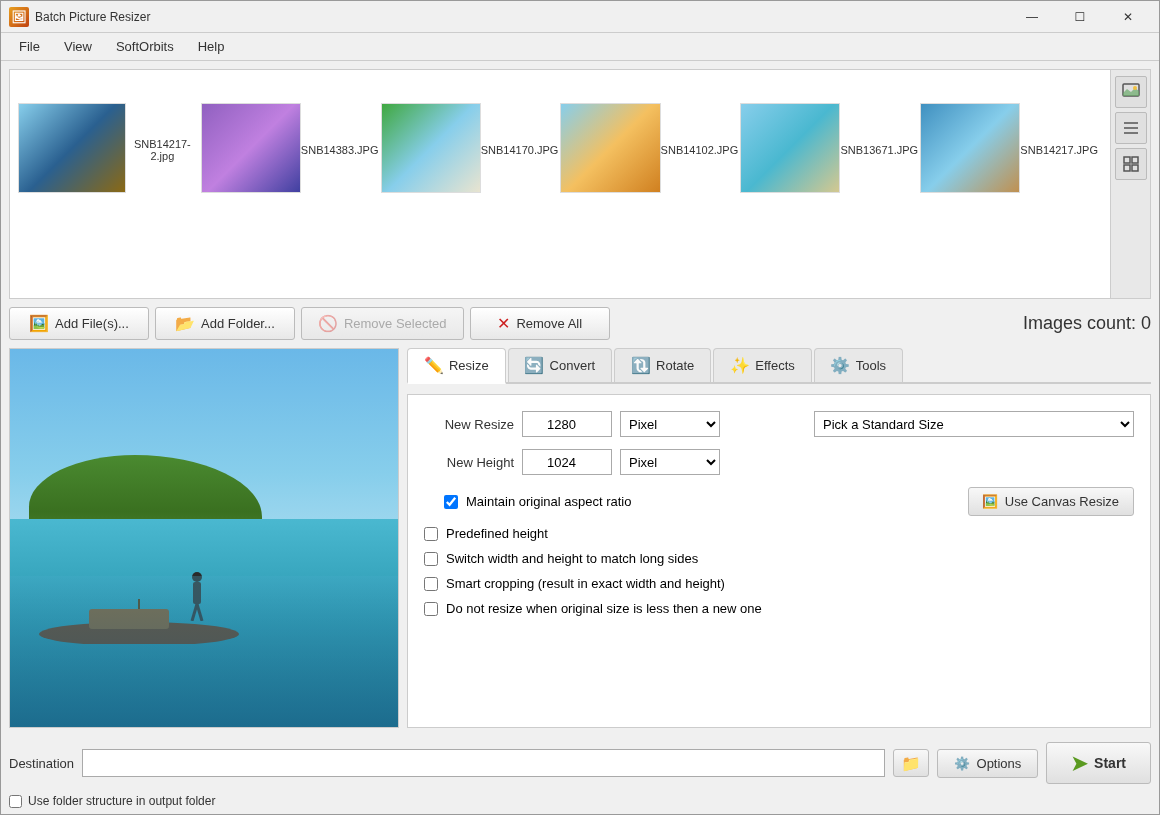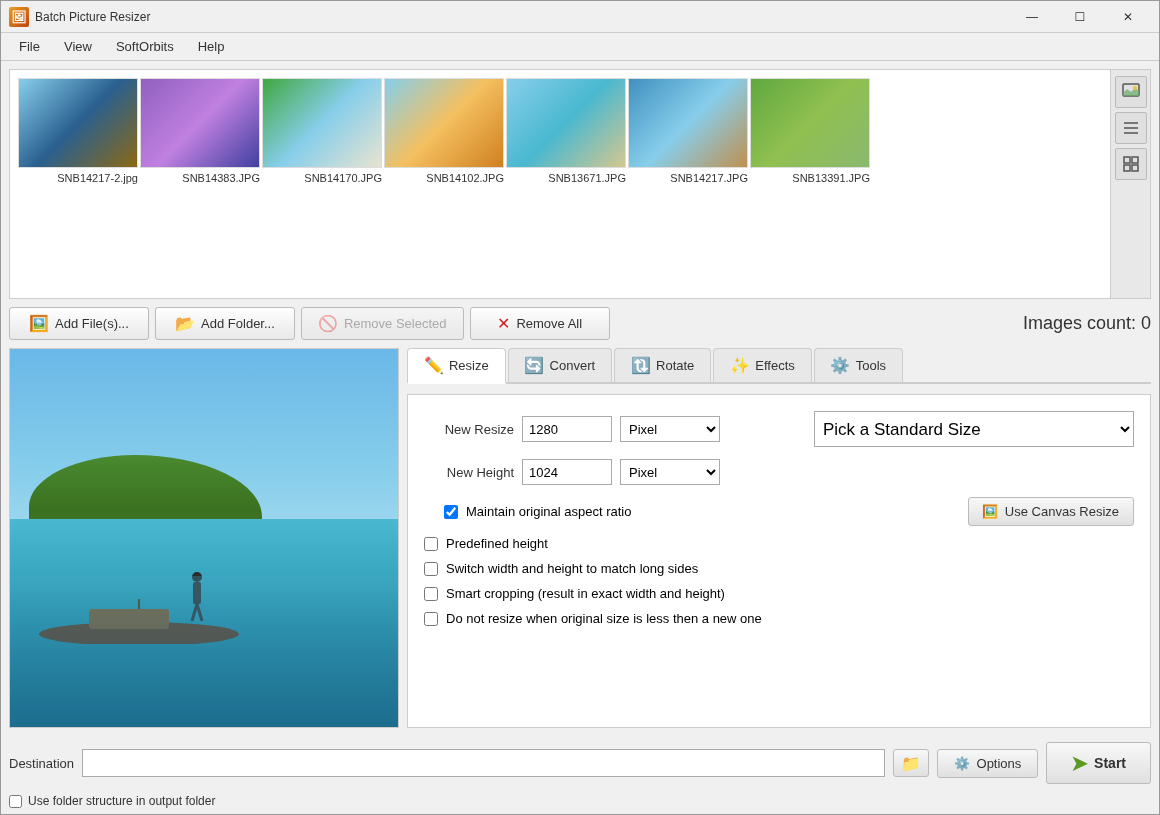--- a/index.html
+++ b/index.html
@@ -85,24 +85,25 @@
     .image-strip {
       display: flex;
       flex: 1;
       gap: 2px;
       padding: 8px;
       overflow-x: auto;
       align-items: flex-start;
     }
     .image-thumb {
       display: flex;
-      flex-direction: column;
-      align-items: flex-end;
+      flex-direction: row;
+      align-items: center;
       cursor: pointer;
       min-width: 120px;
+      margin-top: 25px;
     }
     .thumb-img {
       width: 120px;
       height: 90px;
       object-fit: cover;
       border: 1px solid #ddd;
     }
     .thumb-label {
       font-size: 11px;
       color: #333;
@@ -261,39 +262,39 @@
     }
     .field-label {
       width: 90px;
       text-align: right;
       color: #333;
     }
     .field-input {
       width: 90px;
       height: 26px;
       border: 1px solid #aaa;
-      padding: 0 6px;
+      padding: 0 24px;
       font-size: 13px;
       background: white;
     }
     .field-select {
       width: 100px;
       height: 26px;
       border: 1px solid #aaa;
       padding: 0 4px;
       font-size: 13px;
       background: white;
       cursor: pointer;
     }
     .standard-size-select {
       width: 320px;
-      height: 36px;
+      height: 26px;
       border: 1px solid #aaa;
       padding: 0 4px;
-      font-size: 17px;
+      font-size: 13px;
       background: white;
       cursor: pointer;
     }
     .checkbox-row {
       display: flex;
       align-items: center;
       gap: 8px;
       margin-bottom: 10px;
     }
     .checkbox-row input[type=checkbox] {
@@ -435,24 +436,20 @@
         <div class="thumb-img thumb-4" style="width:120px;height:90px;"></div>
         <span class="thumb-label">SNB14102.JPG</span>
       </div>
       <div class="image-thumb">
         <div class="thumb-img thumb-5" style="width:120px;height:90px;"></div>
         <span class="thumb-label">SNB13671.JPG</span>
       </div>
       <div class="image-thumb">
         <div class="thumb-img thumb-6" style="width:120px;height:90px;"></div>
         <span class="thumb-label">SNB14217.JPG</span>
-      </div>
-      <div class="image-thumb">
-        <div class="thumb-img thumb-7" style="width:120px;height:90px;"></div>
-        <span class="thumb-label">SNB13391.JPG</span>
       </div>
     </div>
     <div class="strip-sidebar">
       <div class="sidebar-icon-btn">
         <svg width="18" height="18" viewBox="0 0 18 18" fill="none">
           <rect x="1" y="1" width="16" height="12" rx="1" stroke="#555" stroke-width="1.5" fill="none"></rect>
           <path d="M1 10 L5 6 L9 9 L13 5 L17 8 L17 13 L1 13 Z" fill="#6aaa6a" opacity="0.7"></path>
           <circle cx="13" cy="5" r="2" fill="#f0c040"></circle>
         </svg>
       </div>

